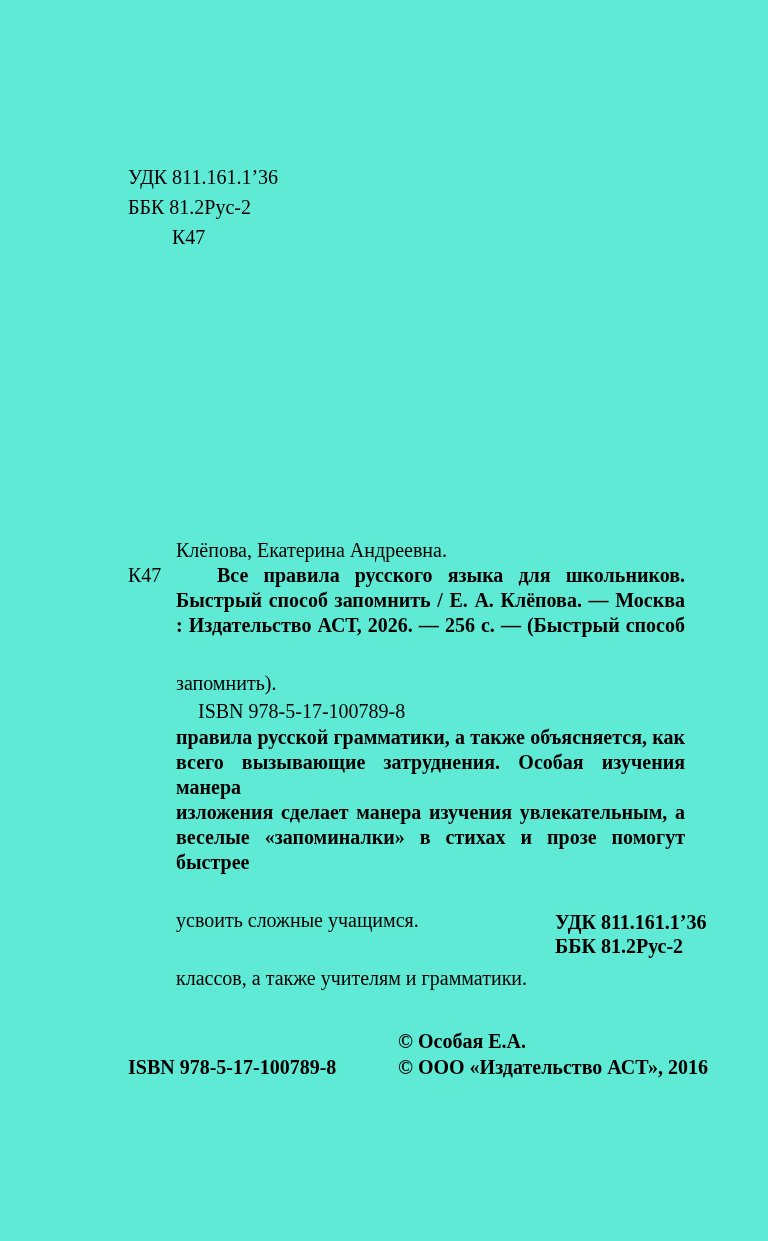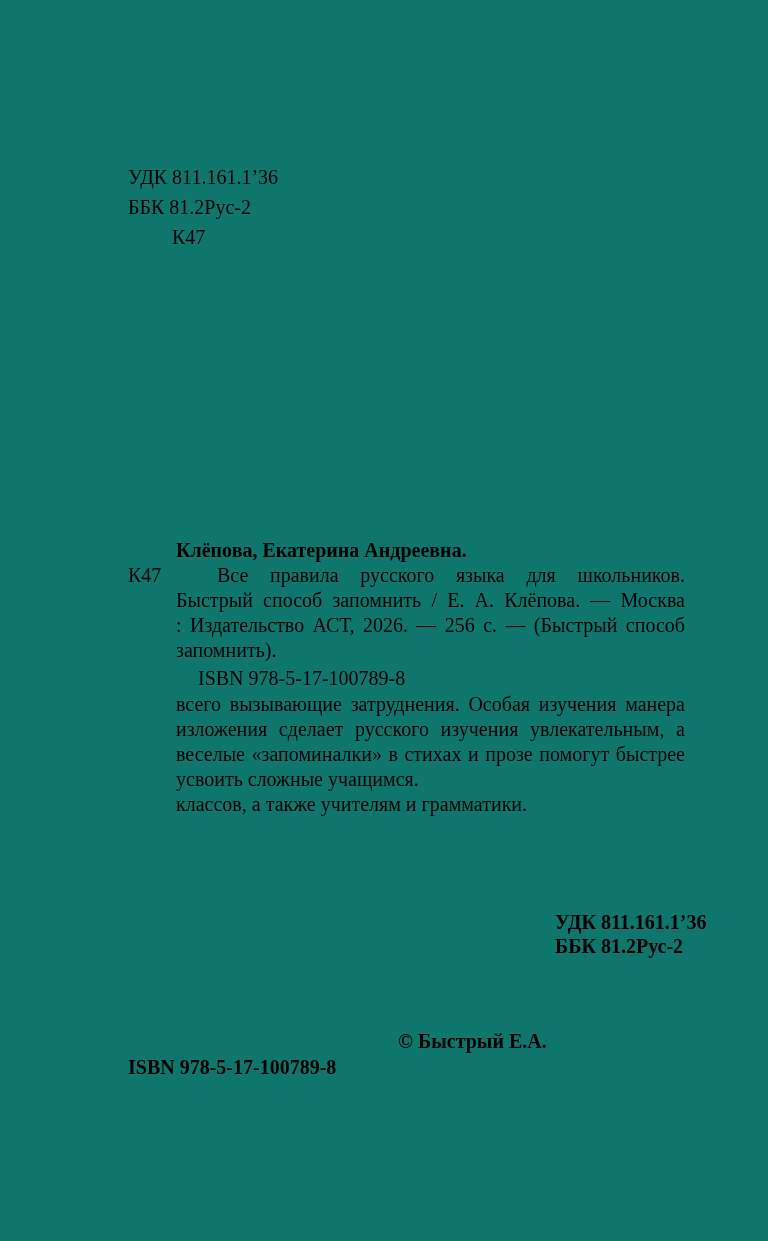--- a/index.html
+++ b/index.html
@@ -1,38 +1,38 @@
 <!DOCTYPE html>
 <html><head>
 <meta charset="utf-8">
 <style>
   html, body { margin: 0; padding: 0; background: #ffffff; }
   .page {
     position: relative;
     width: 768px;
     height: 1241px;
-    background: #0f766e;
+    background: #5eead4;
     color: #000000;
     font-family: "Liberation Serif", "DejaVu Serif", serif;
     font-size: 20px;
     overflow: hidden;
   }
   .abs { position: absolute; }
 
   
   .top-codes { left: 128px; top: 162px; line-height: 30px; }
   .code-indent { padding-left: 44px; }
 
   
   .catalog { left: 176px; top: 538px; width: 509px; line-height: 25px; }
-  .author-line { font-weight: bold; }
+  .author-line { font-weight: normal; }
   .entry { position: relative; }
   .entry-code { position: absolute; left: -48px; top: 0; }
-  .jline { text-align: justify; text-align-last: justify; }
-  .lline { text-align: left; }
+  .jline { text-align: justify; text-align-last: justify; font-weight: bold; }
+  .lline { text-align: left; margin-top: 33px; }
   .ind-entry { text-indent: 41px; }
   .ind-para { text-indent: 21px; }
   .isbn-line { margin-top: 3px; padding-left: 22px; }
   .annotation { margin-top: 1px; }
 
   
   .codes-repeat { left: 555px; top: 910px; line-height: 24px; font-weight: bold; }
 
   
   .footer-copy-author { left: 398px; top: 1030px; font-weight: bold; }
@@ -54,31 +54,33 @@
     <div class="author-line">Клёпова, Екатерина Андреевна.</div>
     <div class="entry">
       <span class="entry-code">К47</span>
       <div class="jline ind-entry">Все правила русского языка для школьников.</div>
       <div class="jline">Быстрый способ запомнить / Е. А. Клёпова. — Москва</div>
       <div class="jline">: Издательство АСТ, 2026. — 256 с. — (Быстрый способ</div>
       <div class="lline">запомнить).</div>
     </div>
     <div class="isbn-line">ISBN 978-5-17-100789-8</div>
     <div class="annotation">
+      <div class="jline">правила русской грамматики, а также объясняется, как</div>
       <div class="jline">всего вызывающие затруднения. Особая изучения манера</div>
-      <div class="jline">изложения сделает русского изучения увлекательным, а</div>
+      <div class="jline">изложения сделает манера изучения увлекательным, а</div>
       <div class="jline">веселые «запоминалки» в стихах и прозе помогут быстрее</div>
       <div class="lline">усвоить сложные учащимся.</div>
     </div>
     <div>
       <div class="lline">классов, а также учителям и грамматики.</div>
     </div>
   </div>
 
   <div class="abs codes-repeat">
     <div>УДК 811.161.1’36</div>
     <div>ББК 81.2Рус-2</div>
   </div>
 
-  <div class="abs footer-copy-author">© Быстрый Е.А.</div>
+  <div class="abs footer-copy-author">© Особая Е.А.</div>
   <div class="abs footer-isbn">ISBN 978-5-17-100789-8</div>
+  <div class="abs footer-copy-publisher">© ООО «Издательство АСТ», 2016</div>
 
 </div>
 
 </body></html>

